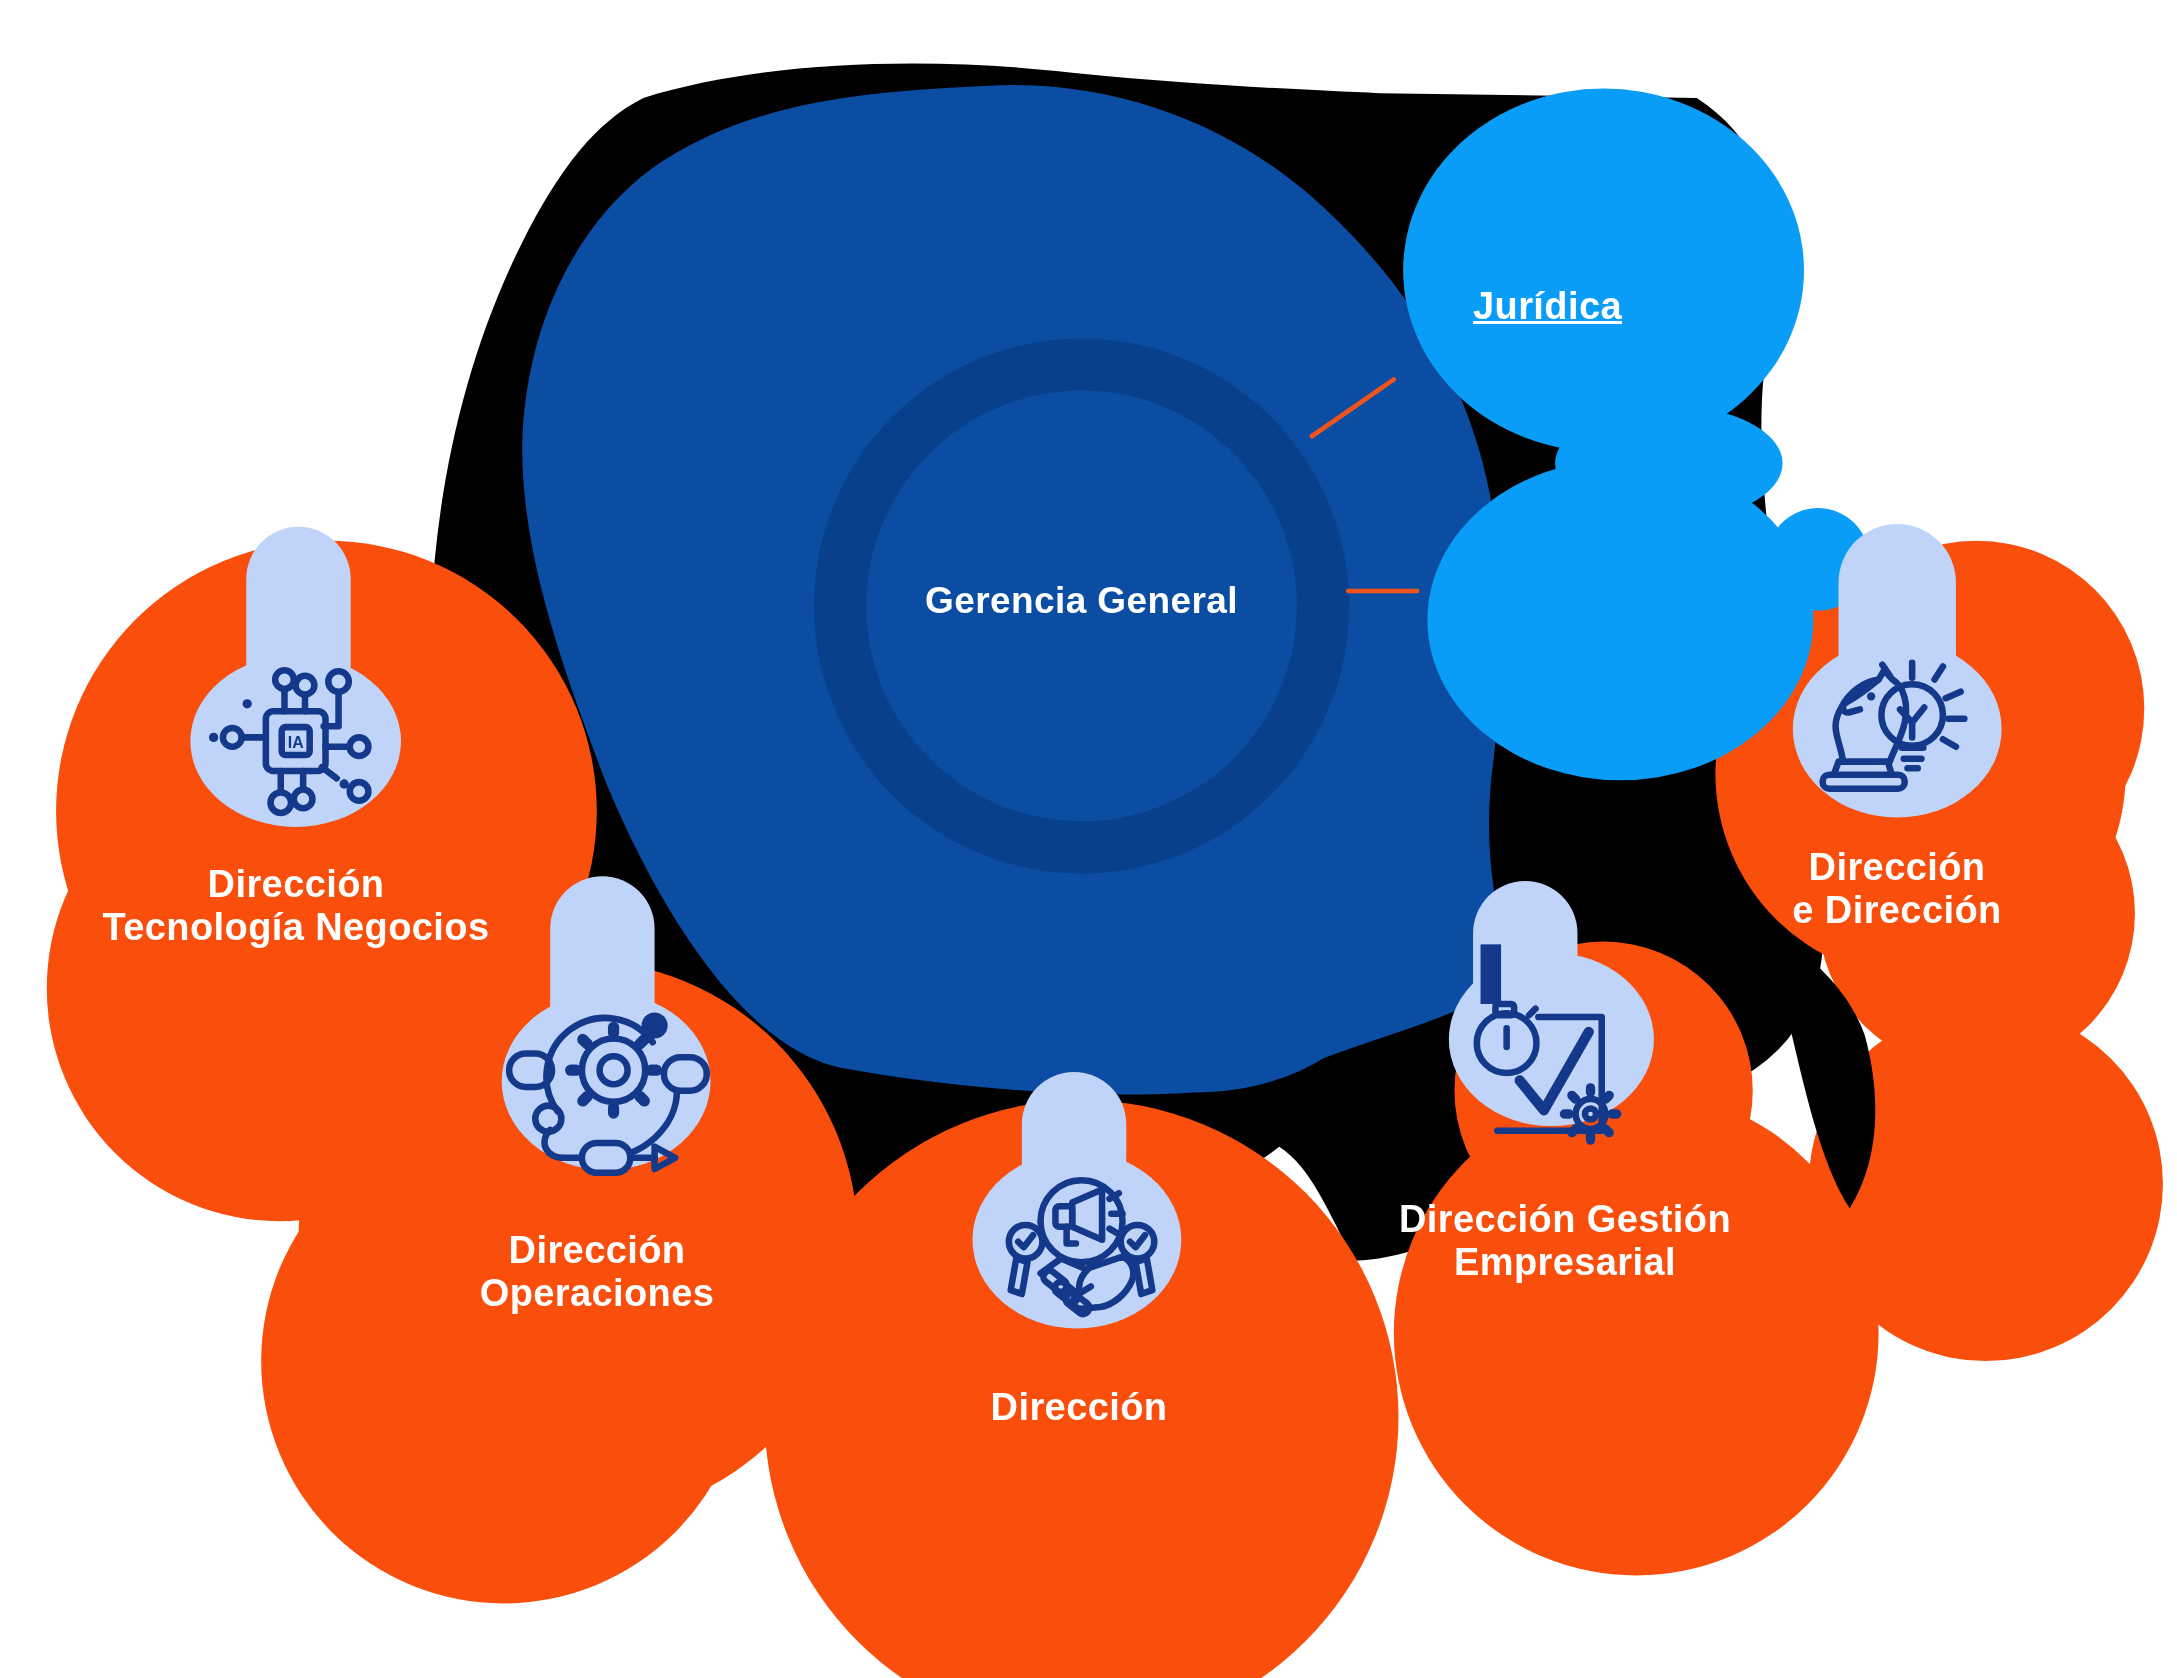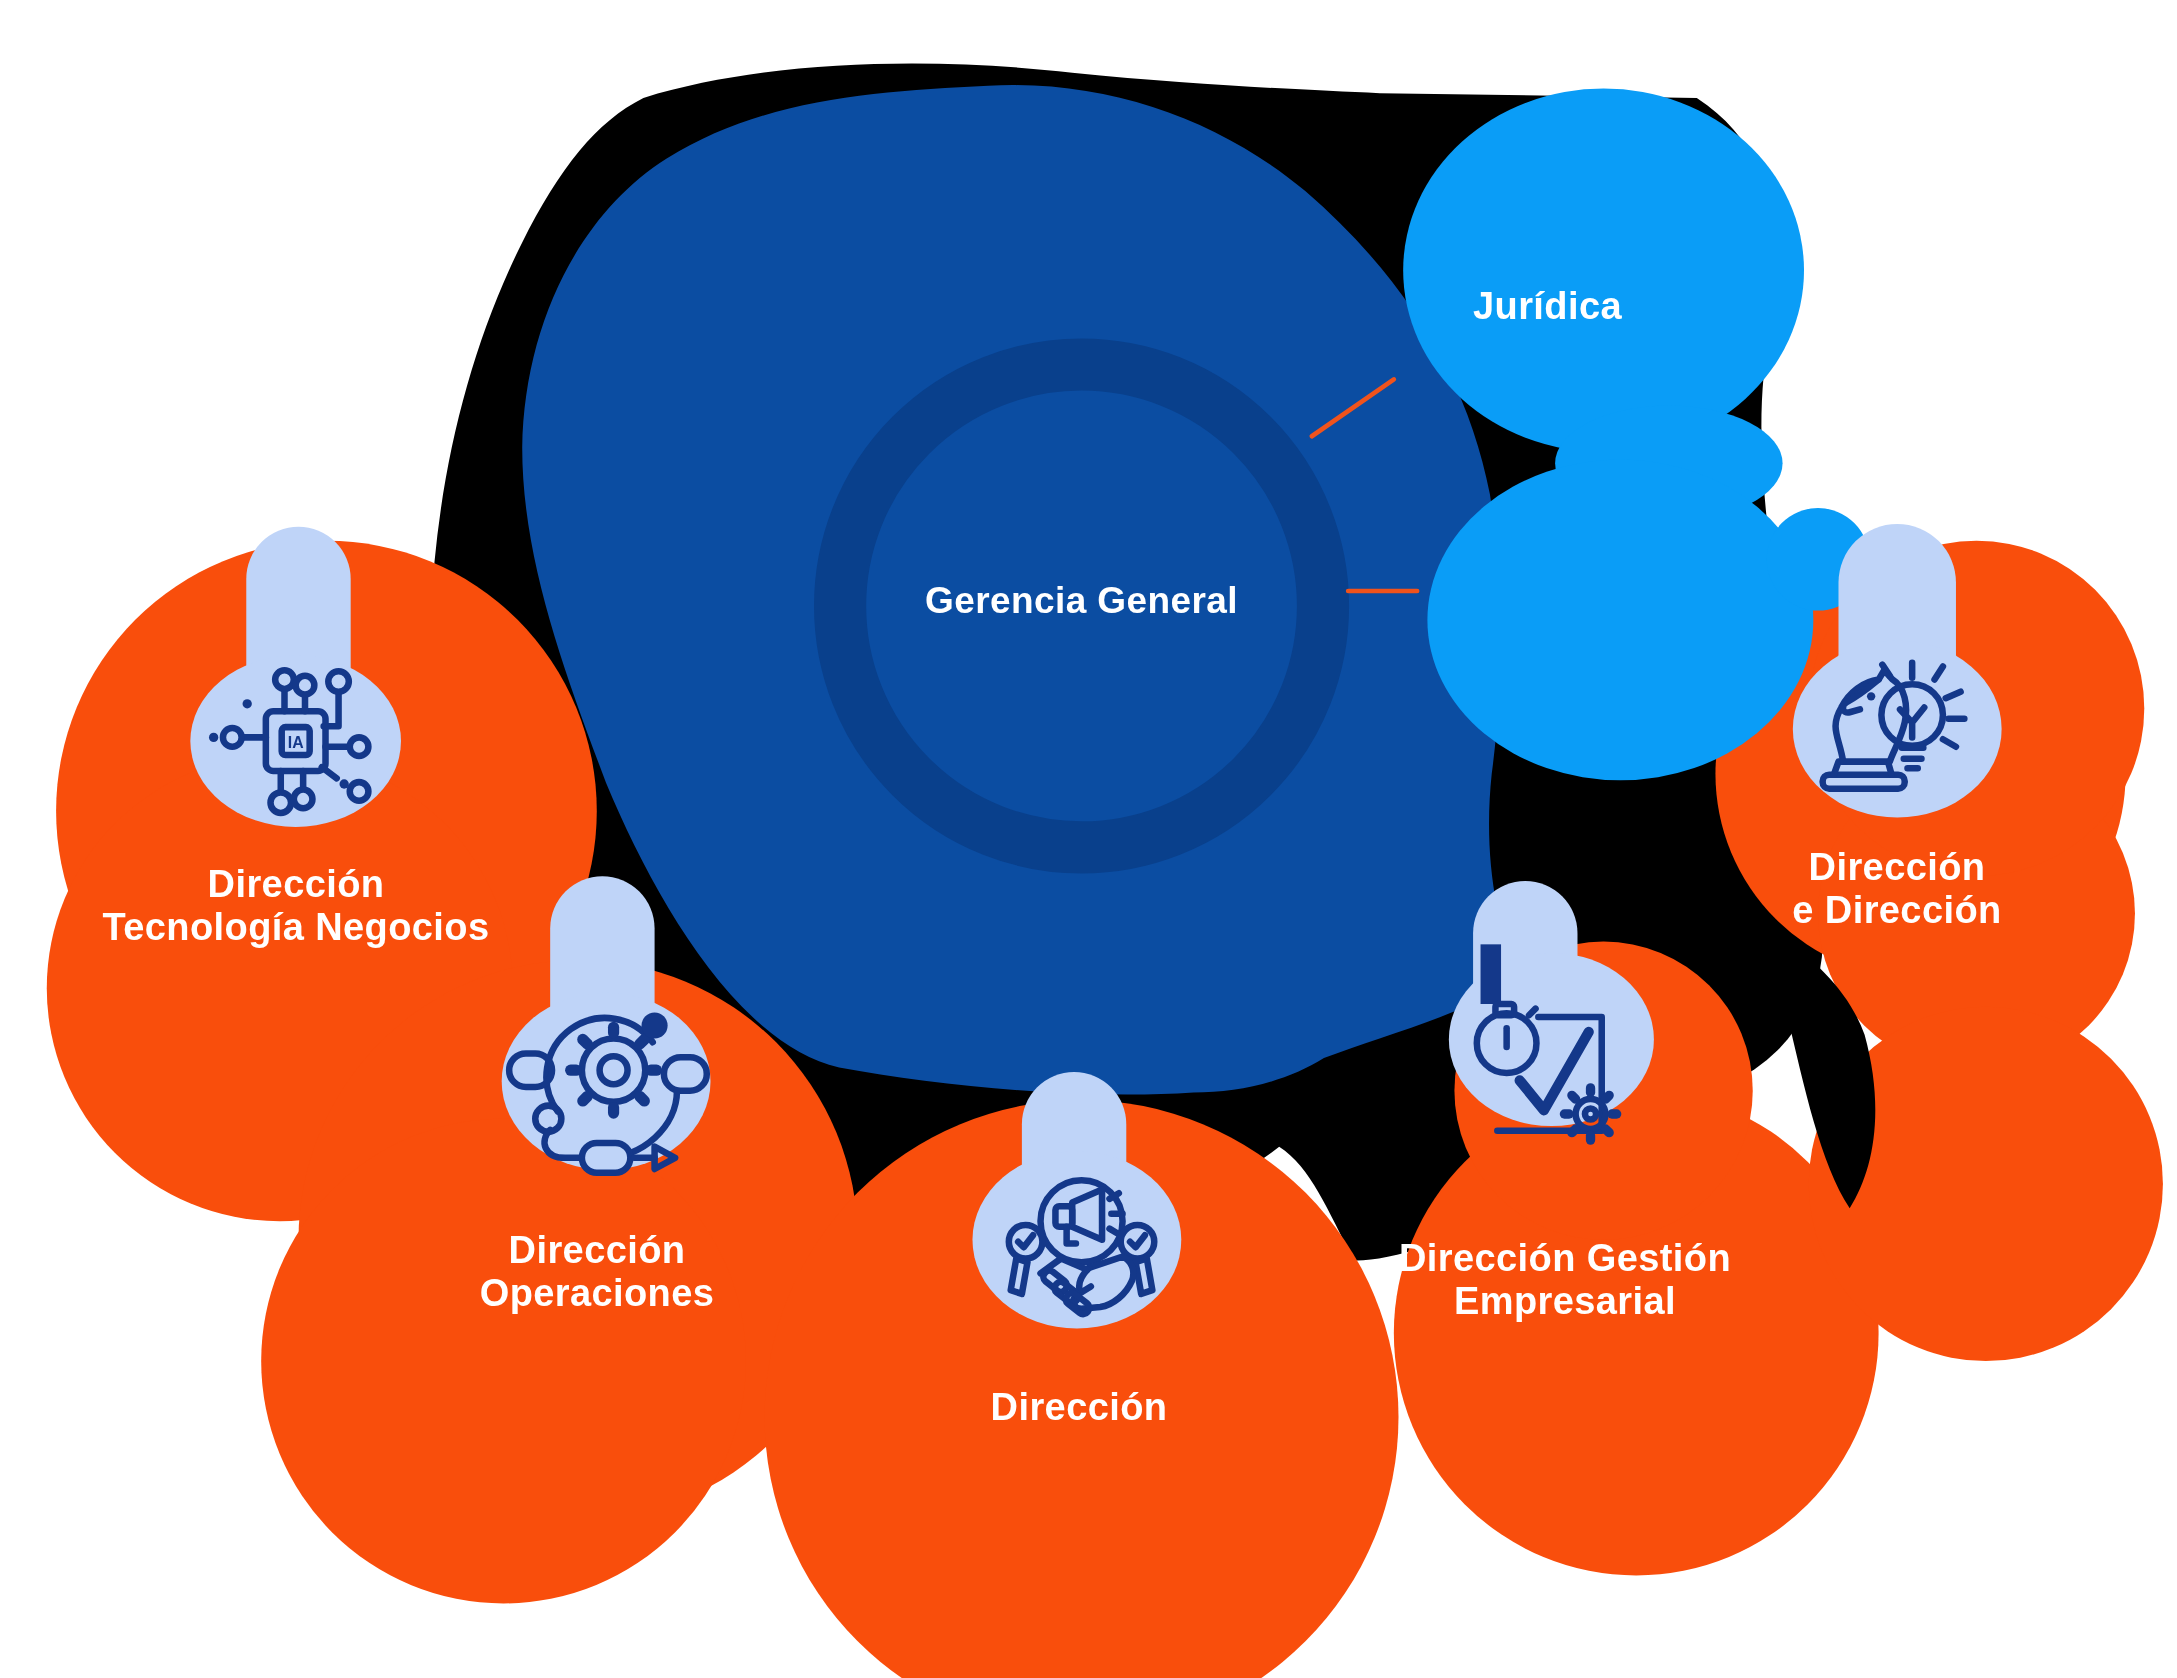--- a/index.html
+++ b/index.html
@@ -219,40 +219,40 @@
       <path class="icon-stroke" d="M -58,42 C -62,16 -73,6 -60,-16 C -52,-32 -36,-44 -20,-46 L -14,-56 L -5,-46 C 8,-38 12,-18 8,0 C 4,18 -4,30 -8,42"></path>
       <path class="icon-stroke" d="M -20,-46 C -32,-36 -42,-28 -54,-22 C -61,-18 -59,-9 -51,-11 L -40,-14"></path>
       <circle class="icon-fill" cx="-28" cy="-28" r="4.5"></circle>
     </g>
   </svg>
 
   <div class="label" style="left:802px;top:579px;width:559px;font-size:37px;">
     <span class="ln">Gerencia General</span>
   </div>
 
-  <div class="label" style="left:1361px;top:285px;width:373px;">
+  <div class="label" style="left:1361px;top:285px;width:373px;text-decoration:underline;">
     <span class="ln">Jurídica</span>
   </div>
 
 
   <div class="label" style="left:63px;top:863px;width:466px;">
     <span class="ln">Dirección</span>
     <span class="ln">Tecnología Negocios</span>
   </div>
 
   <div class="label" style="left:364px;top:1229px;width:466px;">
     <span class="ln">Dirección</span>
     <span class="ln">Operaciones</span>
   </div>
 
   <div class="label" style="left:846px;top:1386px;width:466px;">
     <span class="ln">Dirección</span>
   </div>
 
-  <div class="label" style="left:1332px;top:1198px;width:466px;margin-top:39px;">
+  <div class="label" style="left:1332px;top:1198px;width:466px;">
     <span class="ln">Dirección Gestión</span>
     <span class="ln">Empresarial</span>
   </div>
 
   <div class="label" style="left:1664px;top:846px;width:466px;">
     <span class="ln">Dirección</span>
     <span class="ln">e Dirección</span>
   </div>
 
 </div>

